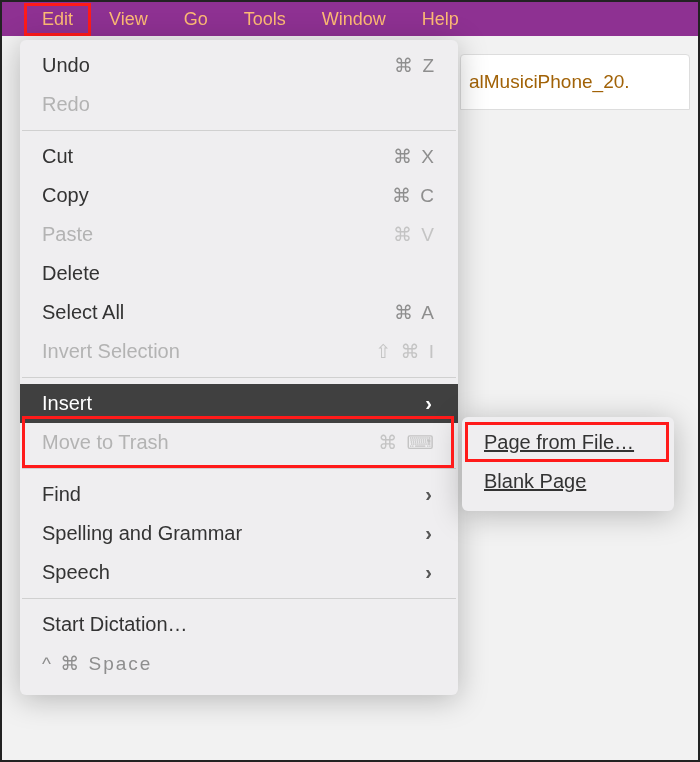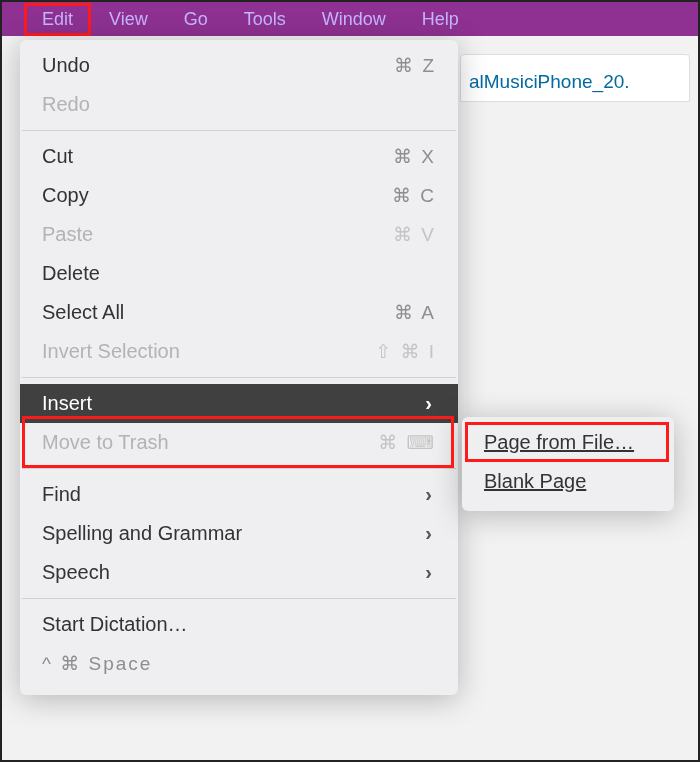--- a/index.html
+++ b/index.html
@@ -11,46 +11,46 @@
     overflow: hidden;
     position: relative;
     border: 2px solid #222;
   }
   .menubar {
     background: #8e3192;
     height: 34px;
     display: flex;
     align-items: center;
     padding-left: 22px;
-    color: #c4b5fd;
+    color: #fdba74;
     font-size: 18px;
   }
   .menubar-item {
     padding: 6px 18px;
     cursor: default;
   }
   .menubar-item.highlighted {
     box-shadow: inset 0 0 0 3px #ff1a1a;
   }
   .backdrop {
     position: absolute;
     left: 0; right: 0; top: 34px; bottom: 0;
     background: #f2f2f2;
   }
   .title-frag {
     position: absolute;
     top: 52px;
     left: 458px;
     right: 8px;
-    height: 48px;
+    height: 56px;
     background: #fff;
     border: 1px solid #ddd;
     border-radius: 4px 4px 0 0;
     font-size: 19px;
-    color: #0369a1;
+    color: #a16207;
     padding: 16px 8px;
     white-space: nowrap;
     overflow: hidden;
   }
   .dropdown {
     position: absolute;
     top: 38px;
     left: 18px;
     width: 438px;
     background: #efeef0;

